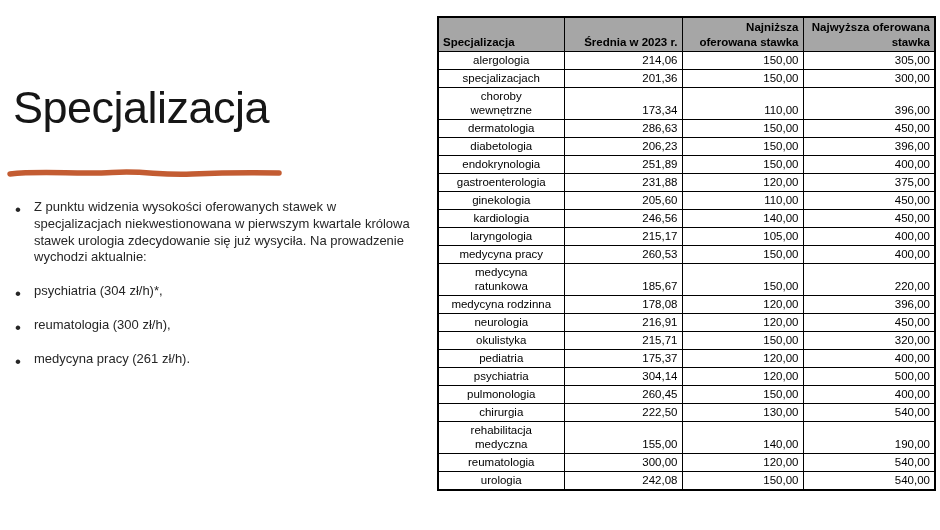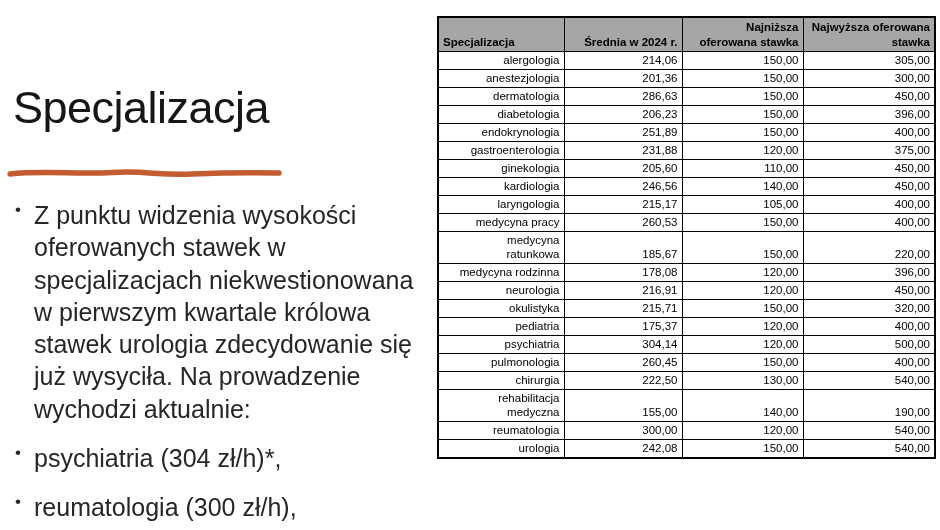--- a/index.html
+++ b/index.html
@@ -23,21 +23,21 @@
   }
 
   .title-underline { position: absolute; left: 7px; top: 166px; width: 276px; height: 14px; }
 
   .bullet-list {
     position: absolute; left: 13px; top: 199px; width: 408px;
     list-style: none;
   }
   .bullet-list li {
     position: relative; padding-left: 21px; margin-bottom: 17px;
-    font-size: 25px; line-height: 1.29; color: #262626;
+    font-size: 13px; line-height: 1.29; color: #262626;
   }
   .bullet-list li::before {
     content: "\2022";
     position: absolute; left: 2px; top: 0;
     font-size: 17px; color: #262626;
   }
 
   
   .table-wrap { position: absolute; left: 437px; top: 16px; }
   table.spec-table {
@@ -66,21 +66,21 @@
 
   .spec-table td {
     border: 1px solid #000;
     font-size: 11.5px; color: #000;
     vertical-align: bottom;
     padding: 1px 4px 2px 4px;
     height: 17px;
     line-height: 14px;
     background: #ffffff;
   }
-  .spec-table td.name { text-align: right; white-space: pre-line; }
+  .spec-table td.name { text-align: center; white-space: pre-line; }
   .spec-table td.num  { text-align: right; }
 </style>
 </head>
 <body>
 
 <div class="left-panel">
   <h1 class="slide-title">Specjalizacja</h1>
 
   <svg class="title-underline" viewBox="0 0 276 14" preserveAspectRatio="none" aria-hidden="true">
     <path d="M3,8 C35,4.5 70,8.5 105,6.5 C140,4.5 150,9.5 185,8 C220,6.5 250,6.5 272,7" fill="none" stroke="var(--accent, #c35c32)" stroke-width="5.5" stroke-linecap="round"></path>
@@ -98,37 +98,44 @@
   <table class="spec-table">
     <colgroup>
       <col class="c1">
         <col class="c2">
         <col class="c3">
         <col class="c4">
     </colgroup>
     <thead>
       <tr>
         <th class="h-left">Specjalizacja</th>
-        <th class="h-right">Średnia w 2024 r.</th>
+        <th class="h-right">Średnia w 2023 r.</th>
         <th class="h-right">Najniższa oferowana stawka</th>
         <th class="h-right">Najwyższa oferowana stawka</th>
       </tr>
     </thead>
     <tbody>
         <tr>
           <td class="name">alergologia</td>
           <td class="num">214,06</td>
           <td class="num">150,00</td>
           <td class="num">305,00</td>
         </tr>
         <tr>
-          <td class="name">anestezjologia</td>
+          <td class="name">specjalizacjach</td>
           <td class="num">201,36</td>
           <td class="num">150,00</td>
           <td class="num">300,00</td>
+        </tr>
+        <tr>
+          <td class="name">choroby
+wewnętrzne</td>
+          <td class="num">173,34</td>
+          <td class="num">110,00</td>
+          <td class="num">396,00</td>
         </tr>
         <tr>
           <td class="name">dermatologia</td>
           <td class="num">286,63</td>
           <td class="num">150,00</td>
           <td class="num">450,00</td>
         </tr>
         <tr>
           <td class="name">diabetologia</td>
           <td class="num">206,23</td>

